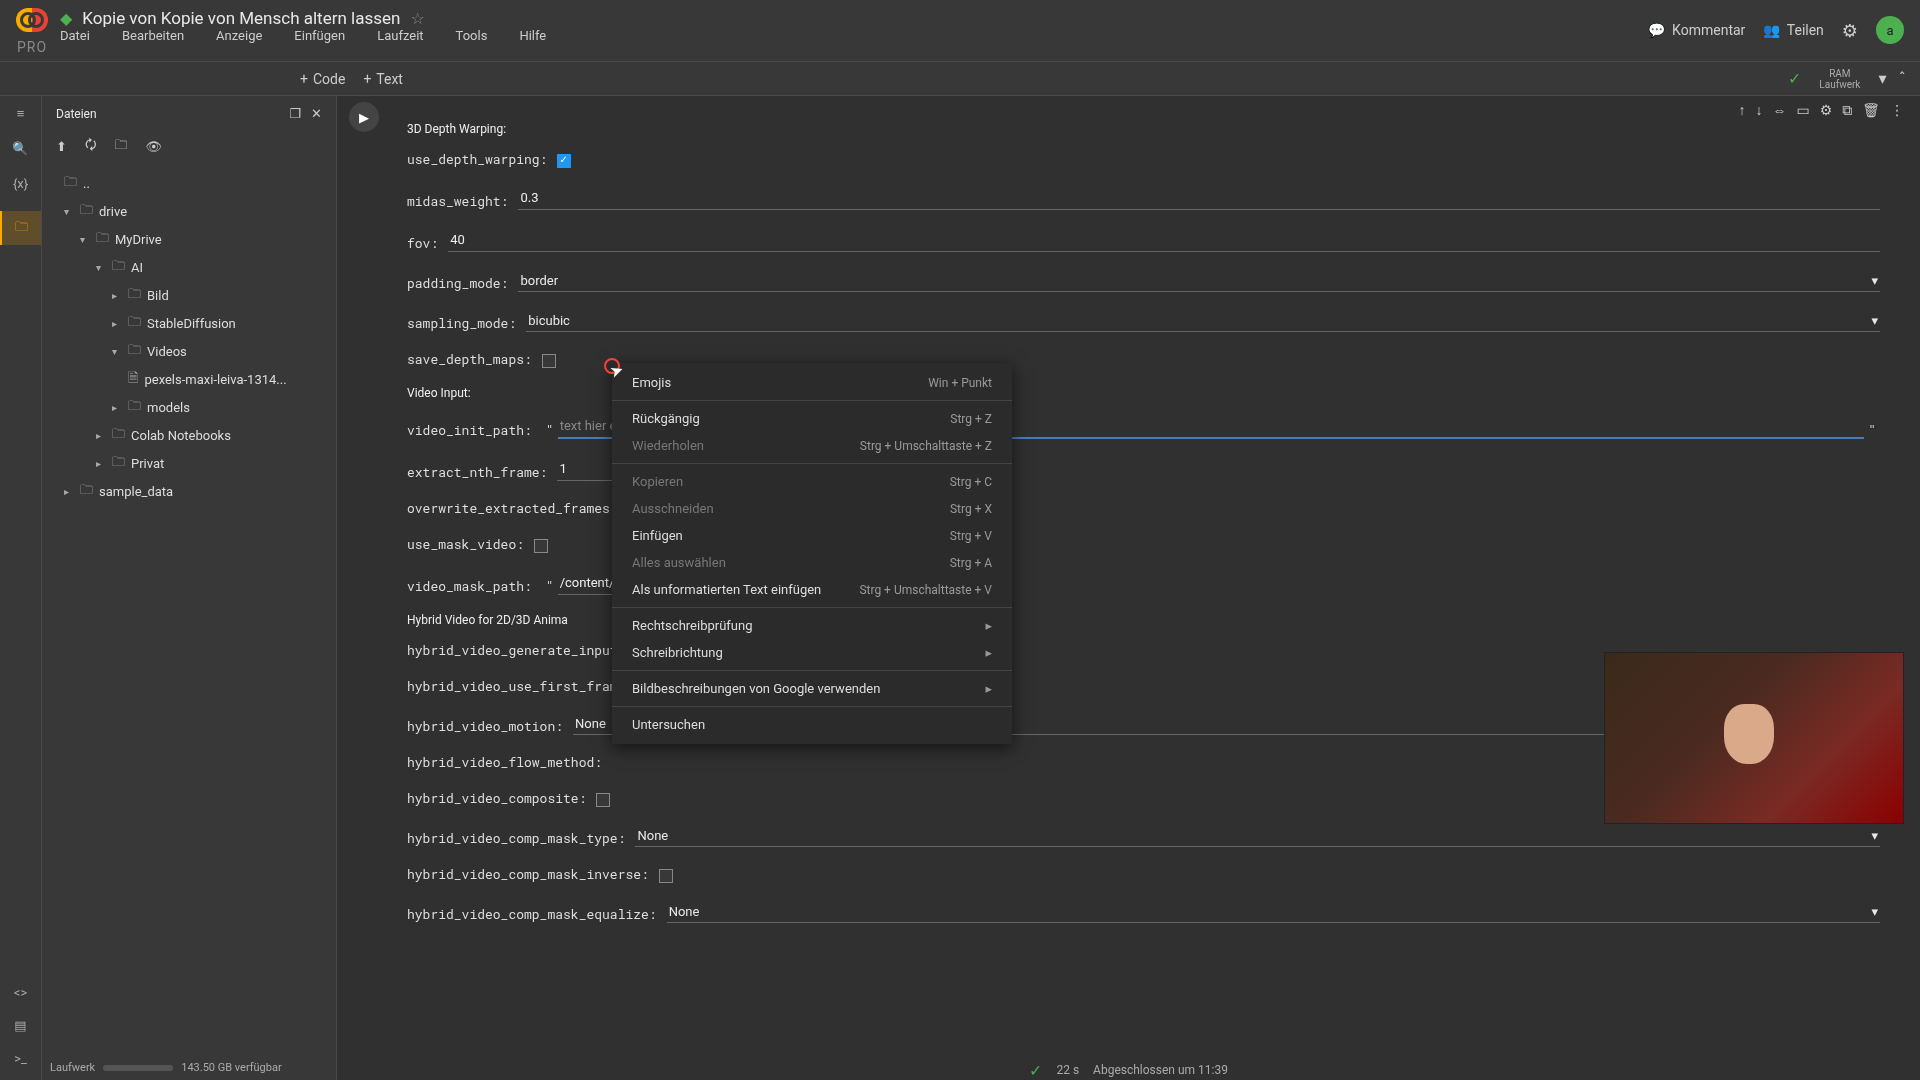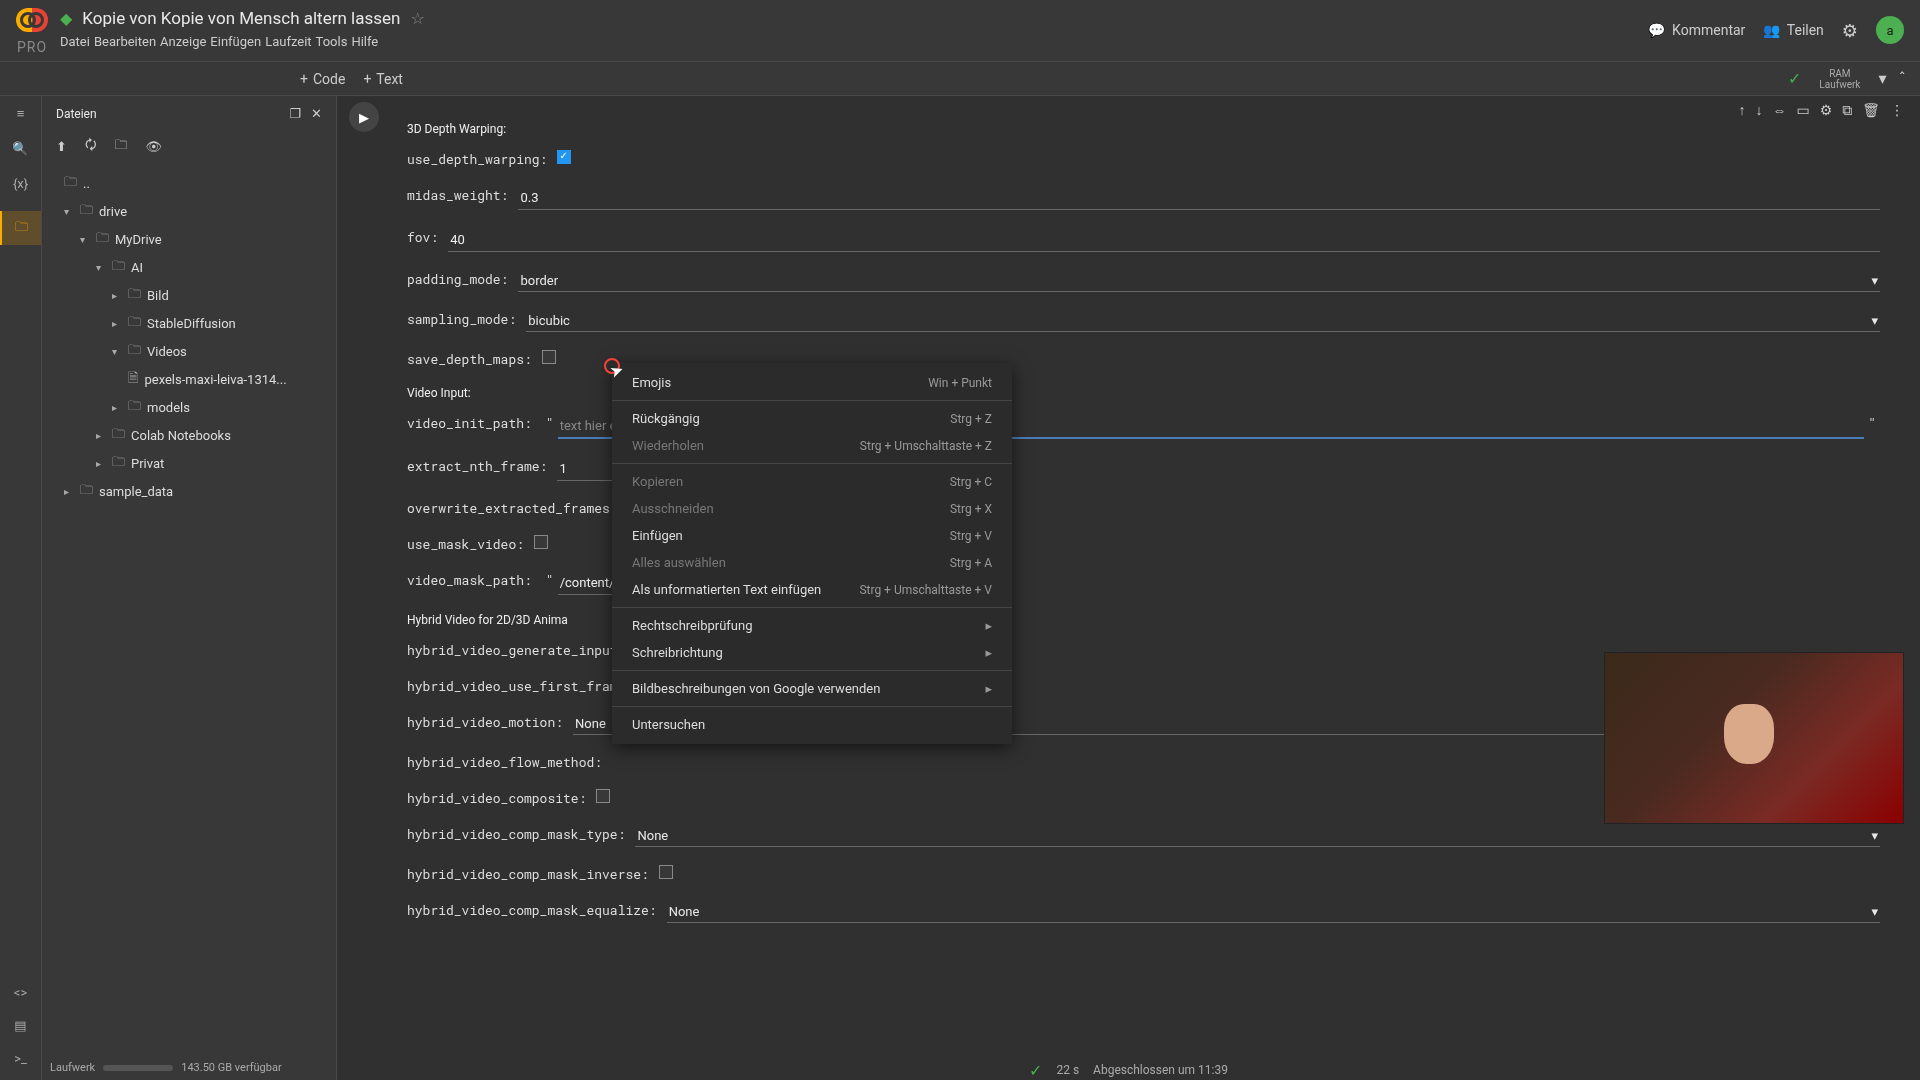--- a/index.html
+++ b/index.html
@@ -10,21 +10,21 @@
 .logo-block { display: flex; flex-direction: column; align-items: center; margin-right: 12px; }
 .logo { width: 32px; height: 24px; background: linear-gradient(90deg, #f9ab00 50%, #ea4335 50%); border-radius: 12px; position: relative; }
 .logo::before { content:""; position:absolute; left:4px; top:4px; width:10px; height:10px; border-radius:50%; border:3px solid #383838; }
 .logo::after { content:""; position:absolute; right:4px; top:4px; width:10px; height:10px; border-radius:50%; border:3px solid #383838; }
 .pro { font-size: 14px; color: #888; margin-top: 7px; letter-spacing: 1px; }
 .title-block { flex: 1; }
 .title-row { display: flex; align-items: center; gap: 10px; }
 .drive-icon { color: #4caf50; font-size: 16px; }
 .doc-title { font-size: 17px; color: #e8e8e8; }
 .star-icon { color: #888; font-size: 16px; }
-.menubar { display: flex; gap: 4px; margin-top: 6px; font-size: 13px; color: #ccc; }
+.menubar { display: flex; gap: 32px; font-size: 13px; color: #ccc; }
 .menubar span { cursor: pointer; }
 .header-right { display: flex; align-items: center; gap: 18px; margin-top: 8px; }
 .hdr-btn { display: flex; align-items: center; gap: 6px; color: #ccc; font-size: 14px; }
 .avatar { width: 28px; height: 28px; border-radius: 50%; background: #4caf50; display: flex; align-items: center; justify-content: center; font-size: 13px; color: #222; }
 
 
 .toolbar { height: 34px; background: #383838; display: flex; align-items: center; padding-left: 300px; border-bottom: 1px solid #4a4a4a; position: relative; }
 .tb-btn { display: flex; align-items: center; gap: 5px; color: #ccc; font-size: 14px; margin-right: 18px; }
 .tb-right { position: absolute; right: 14px; display: flex; align-items: center; gap: 12px; }
 .ram-block { font-size: 10px; color: #aaa; line-height: 11px; text-align: center; padding: 2px 6px; }
@@ -56,21 +56,21 @@
 .fp-footer { position: absolute; bottom: 6px; left: 8px; right: 8px; display: flex; align-items: center; gap: 8px; font-size: 11px; color: #aaa; }
 .disk-bar { flex: 0 0 70px; height: 6px; background: #555; border-radius: 3px; }
 
 .notebook { flex: 1; overflow: auto; position: relative; background: #303030; }
 .cell-toolbar { position: absolute; top: 6px; right: 16px; display: flex; gap: 10px; color: #ccc; font-size: 14px; z-index: 5; }
 .cell-gutter { position: absolute; left: 12px; top: 6px; }
 .run-btn { width: 30px; height: 30px; border-radius: 50%; background: #444; display: flex; align-items: center; justify-content: center; color: #fff; }
 
 .form-area { padding: 12px 40px 40px 70px; }
 .section-title { font-size: 12px; font-weight: 400; margin: 14px 0; color: #eee; }
-.form-row { display: flex; align-items: flex-start; margin-bottom: 18px; }
+.form-row { display: flex; align-items: flex-end; margin-bottom: 18px; }
 .form-label { font-family: 'Roboto Mono', monospace; font-size: 13px; color: #ddd; min-width: 20px; text-align: right; padding-right: 10px; }
 .form-input { flex: 1; background: transparent; border: none; border-bottom: 1px solid #666; color: #eee; font-size: 13px; padding: 4px 2px; outline: none; }
 .form-input::placeholder { color: #888; }
 .select-wrap { flex: 1; display: flex; align-items: center; border-bottom: 1px solid #666; justify-content: space-between; padding: 3px 2px; }
 .checkbox { width: 14px; height: 14px; border: 1px solid #888; background: #383838; }
 .checkbox.checked { background: #2196f3; border-color: #2196f3; position: relative; }
 .checkbox.checked::after { content: "✓"; color: #fff; font-size: 10px; position: absolute; top: -1px; left: 1px; }
 .quote { font-family: 'Roboto Mono', monospace; color: #ddd; margin: 0 4px; }
 
 

